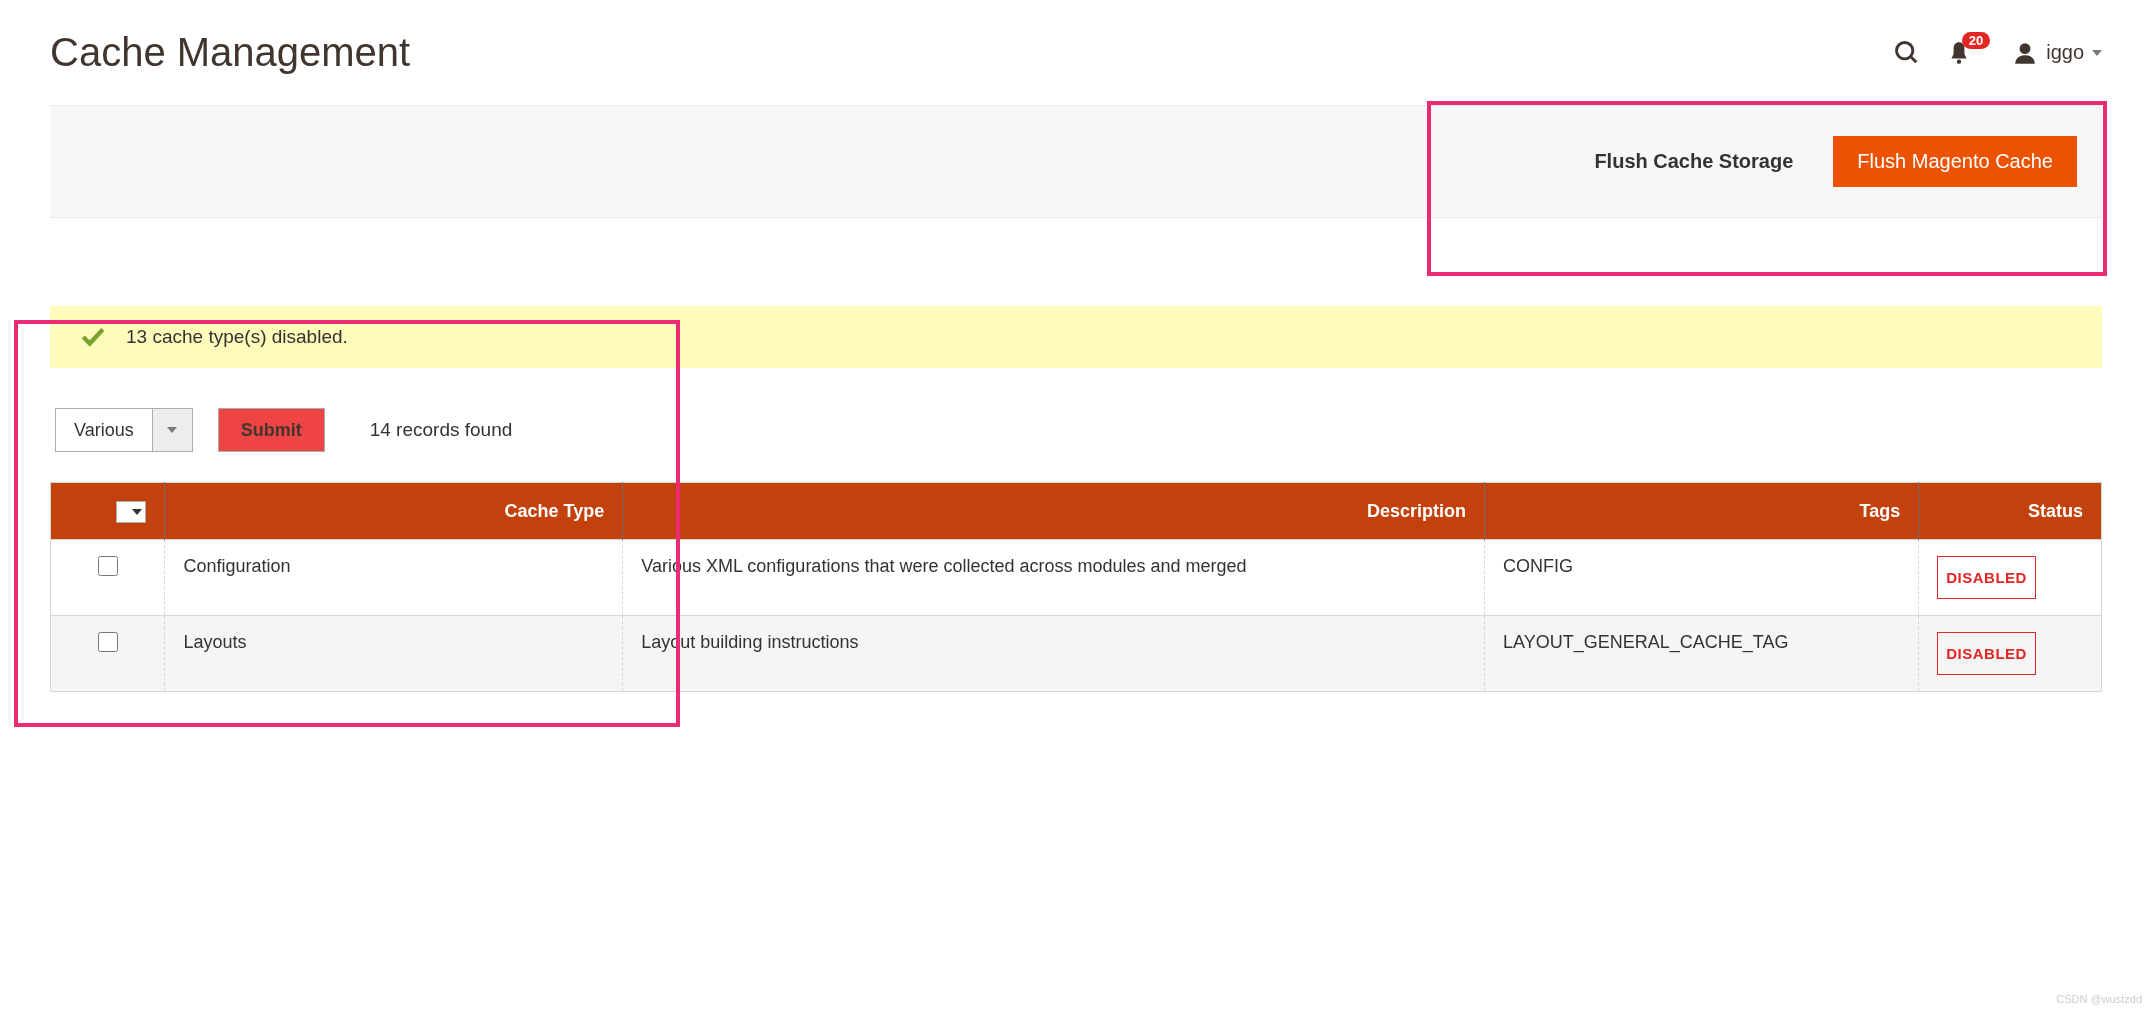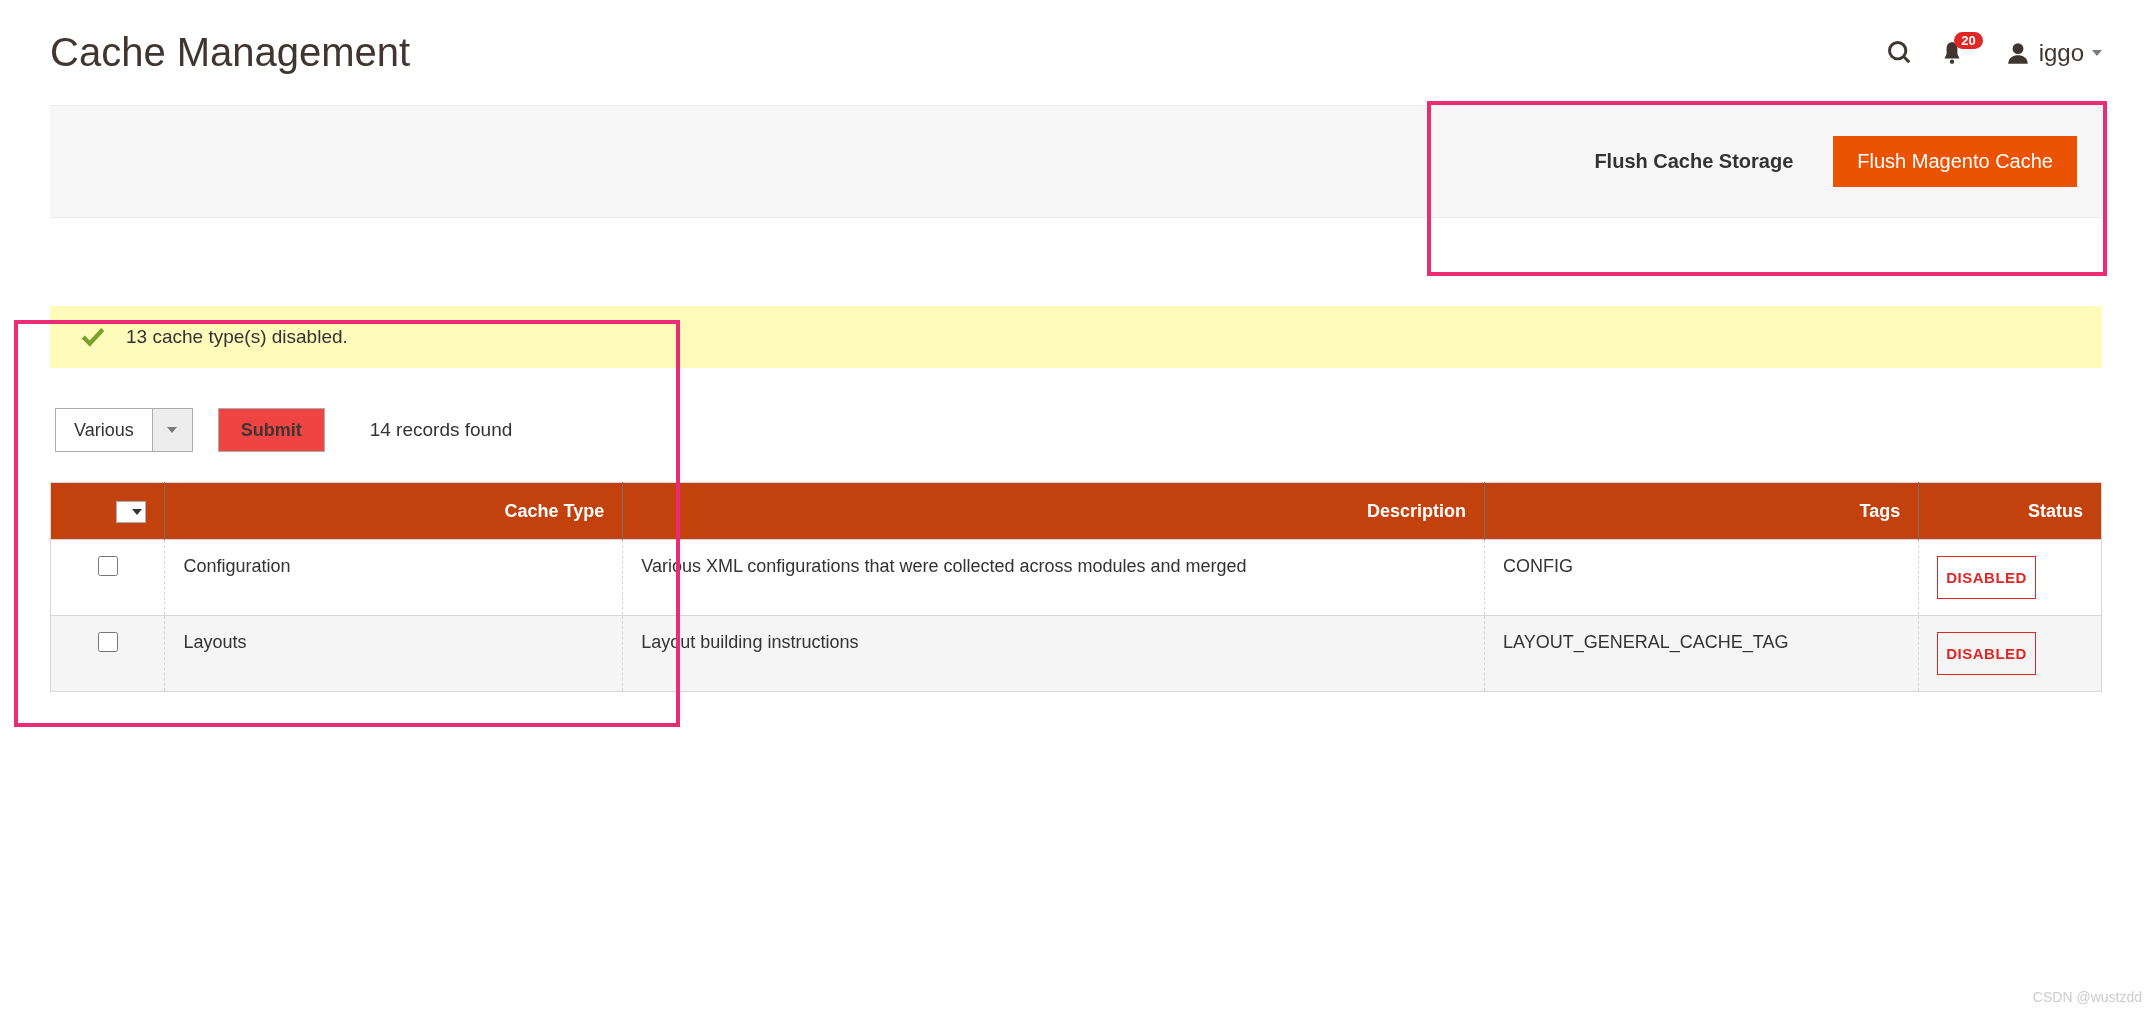--- a/index.html
+++ b/index.html
@@ -37,21 +37,21 @@
       color: #fff;
       border-radius: 10px;
       padding: 1px 7px;
       font-size: 13px;
       font-weight: 600;
     }
     .user-menu {
       display: flex;
       align-items: center;
       gap: 8px;
-      font-size: 24px;
+      font-size: 20px;
       color: #41362f;
       cursor: pointer;
       margin-left: 15px;
     }
     .caret-down {
       width: 0; height: 0;
       border-left: 5px solid transparent;
       border-right: 5px solid transparent;
       border-top: 6px solid #7a7a7a;
     }
@@ -212,21 +212,21 @@
       left: 14px;
       top: 320px;
       width: 666px;
       height: 407px;
       z-index: 10;
     }
     .watermark {
       position: fixed;
       right: 10px;
       bottom: 6px;
-      font-size: 14px;
+      font-size: 11px;
       color: #ccc;
     }
     .col-type { width: 340px; }
     .col-desc { width: 640px; }
     .col-tags { width: 300px; }
     .col-status { width: 110px; }
   </style>
 </head>
 <body>
 

